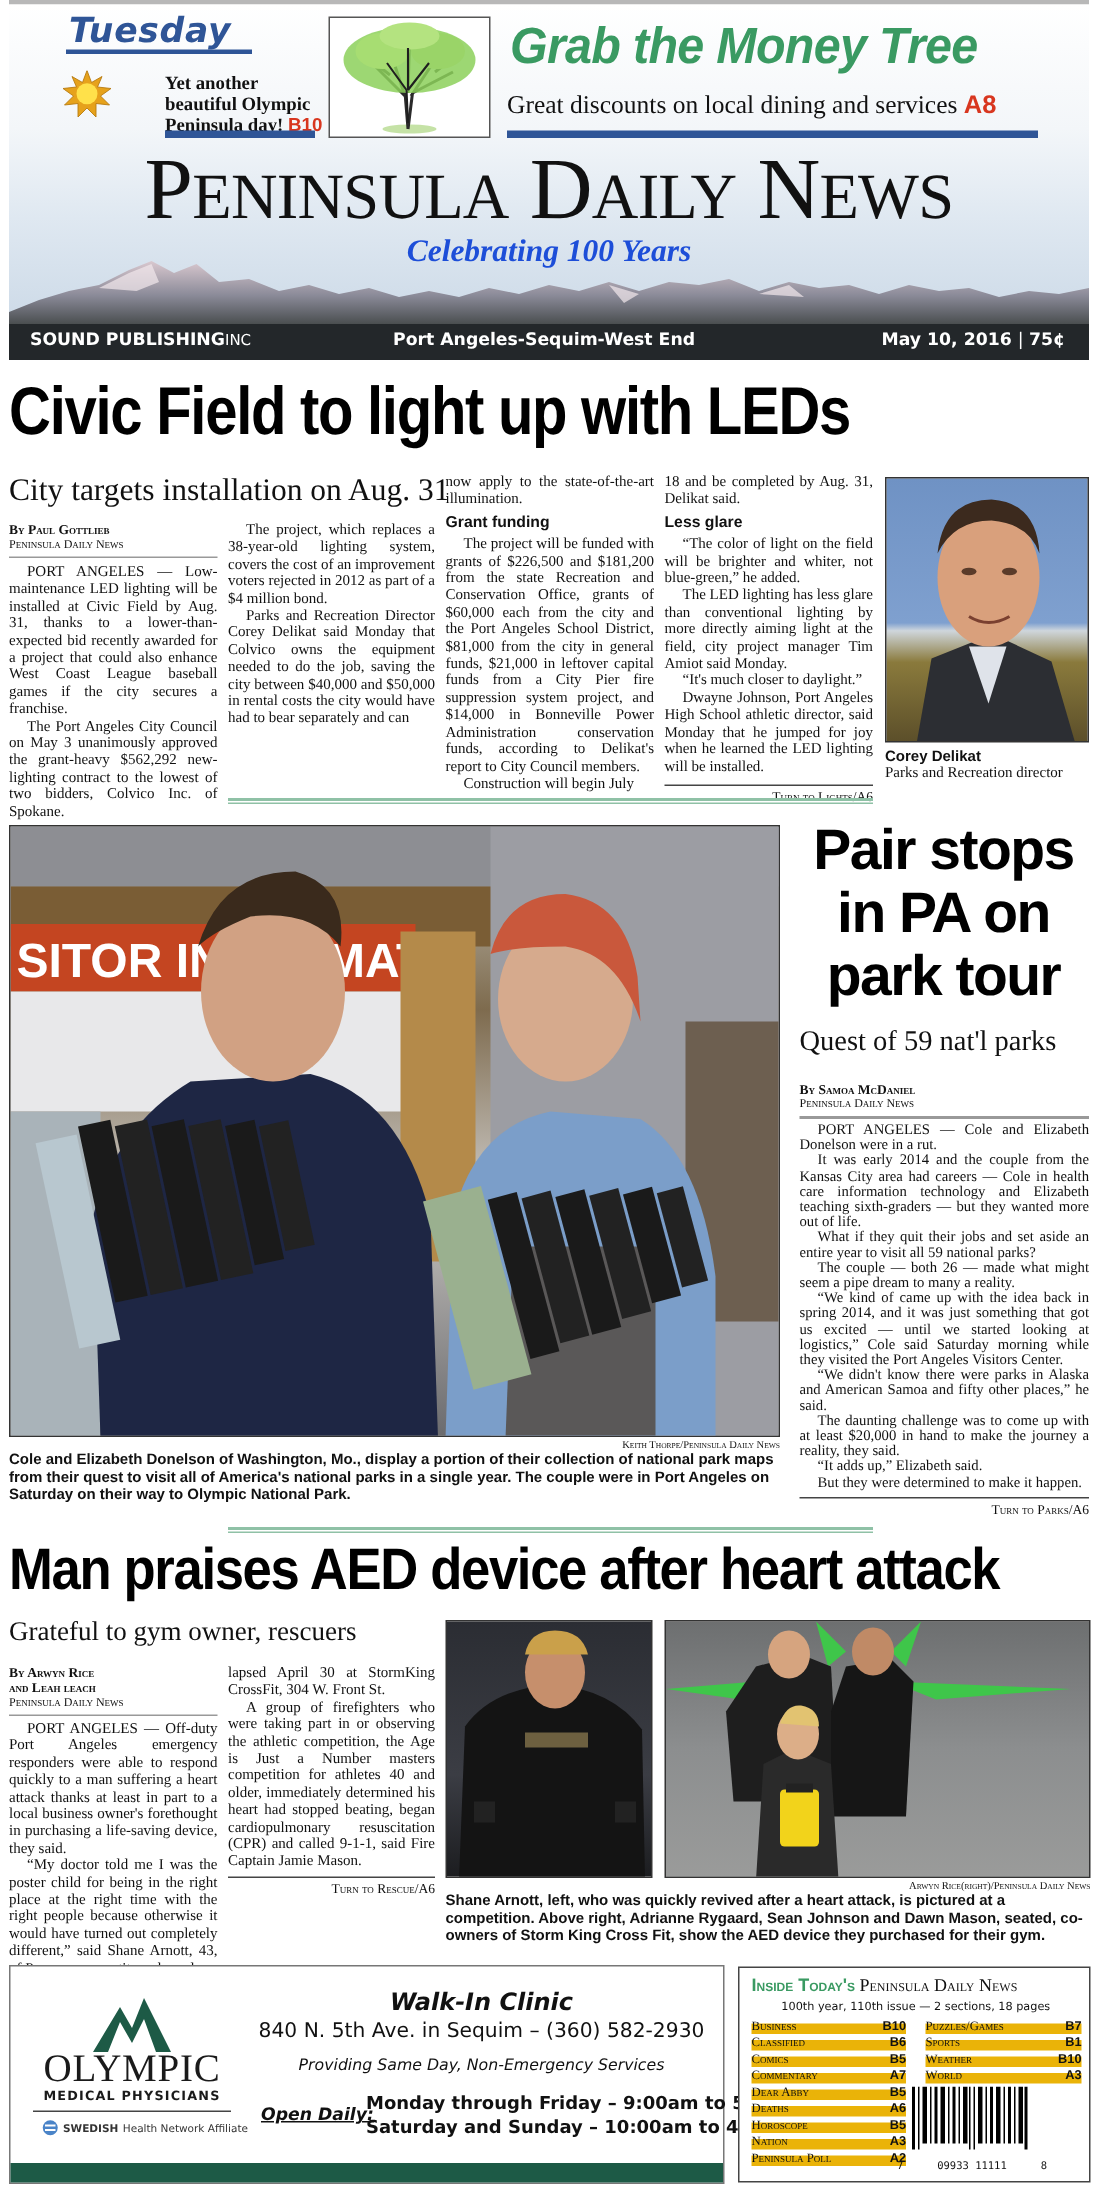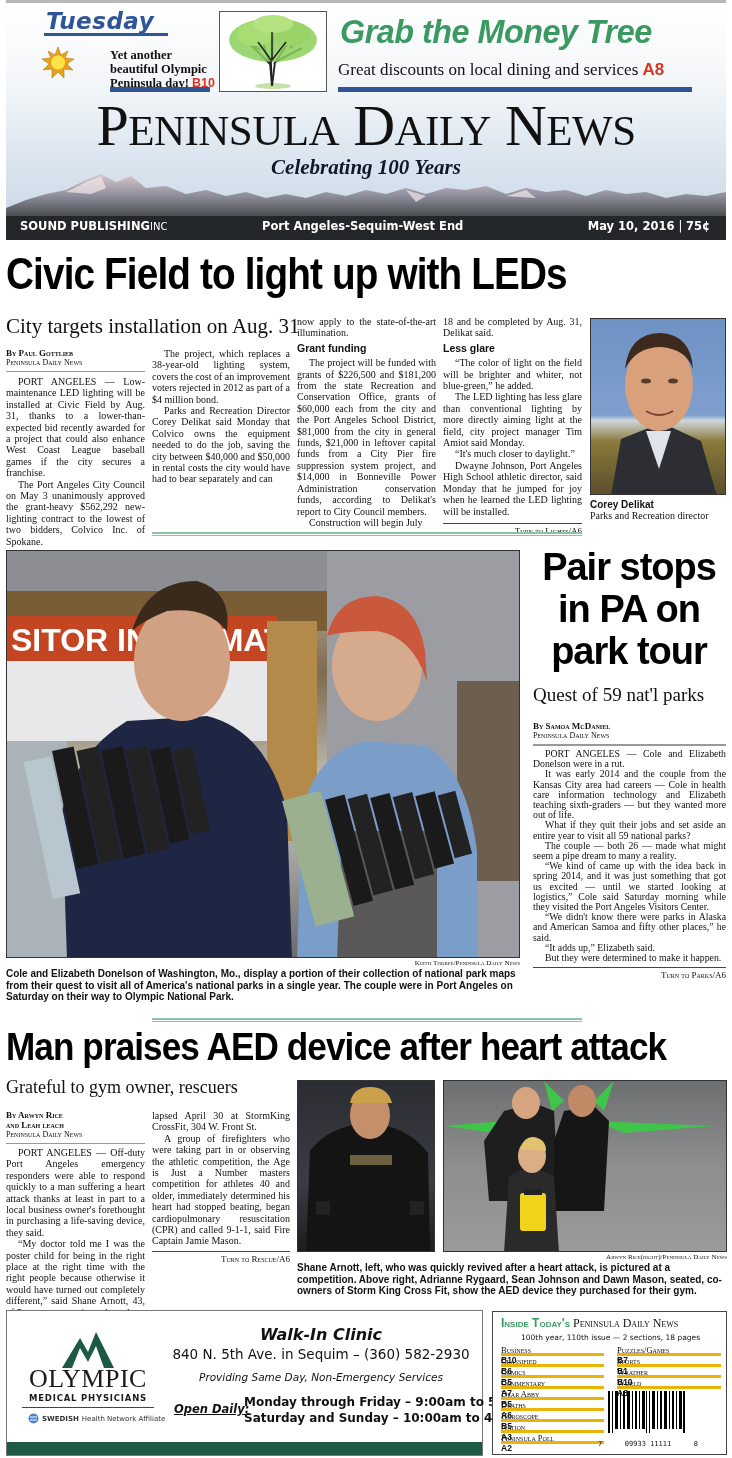--- a/index.html
+++ b/index.html
@@ -22,21 +22,21 @@
   .tree-box { left: 219px; top: 11px; width: 108px; height: 81px; border: 1px solid #555; background: #fff; overflow: hidden; }
   .promo-title { left: 340px; top: 12px; font-family: "Liberation Sans", sans-serif; font-weight: bold; font-style: italic;
     font-size: 34px; color: #3a9a62; letter-spacing: -0.5px; transform: scaleX(0.95); transform-origin: left; }
   .promo-sub { left: 338px; top: 60px; font-family: "Liberation Serif", serif; font-size: 17px; color: #111; }
   .promo-sub .pg { font-family: "Liberation Sans", sans-serif; color: #d8361f; font-weight: bold; }
   .promo-rule { left: 338px; top: 87px; width: 354px; height: 5px; background: #2f5597; }
   .paper-name { left: 0; top: 96px; width: 732px; text-align: center; font-family: "Liberation Serif", serif;
     font-size: 58px; letter-spacing: -0.5px; color: #111; line-height: 60px; }
   .paper-name .sc { font-size: 43px; }
   .tagline { left: 0; top: 155px; width: 732px; text-align: center; font-family: "Liberation Serif", serif;
-    font-style: italic; font-weight: bold; font-size: 21px; color: #0f172a; }
+    font-style: italic; font-weight: bold; font-size: 21px; color: #1d4ed8; }
   .mountains { left: 6px; top: 168px; width: 720px; height: 72px; }
   .publisher { left: 20px; top: 219px; font-family: "DejaVu Sans", sans-serif; font-weight: bold; font-size: 11.5px; color: #fff; }
   .publisher .inc { font-weight: normal; font-size: 10px; }
   .edition { left: 262px; top: 219px; font-family: "DejaVu Sans", sans-serif; font-weight: bold; font-size: 11.5px; color: #fff; }
   .dateprice { right: 22px; top: 219px; font-family: "DejaVu Sans", sans-serif; font-weight: bold; font-size: 11.5px; color: #fff; }
 
   
   .hed { font-family: "Liberation Sans", sans-serif; font-weight: bold; color: #000; letter-spacing: -1px; }
   .hed1 { left: 6px; top: 248px; width: 720px; font-size: 45px; line-height: 52px; transform: scaleX(0.86); transform-origin: left; white-space: nowrap; }
   .deck { font-family: "Liberation Serif", serif; color: #111; }
@@ -76,22 +76,22 @@
   .clinic-addr { font-family: "DejaVu Sans", sans-serif; font-size: 13.5px; }
   .clinic-svc { font-family: "DejaVu Sans", sans-serif; font-style: italic; font-size: 10.5px; }
   .open-daily { font-family: "DejaVu Sans", sans-serif; font-weight: bold; font-style: italic; font-size: 11.5px; text-decoration: underline; }
   .hours { font-family: "DejaVu Sans", sans-serif; font-size: 12px; line-height: 16px; font-weight: bold; }
 
   
   .index { left: 492px; top: 1311px; width: 235px; height: 144px; border: 1px solid #444; background: #fff; }
   .index-title { font-family: "Liberation Serif", serif; font-size: 12px; font-variant: small-caps; white-space: nowrap; }
   .index-title .inside { font-family: "Liberation Sans", sans-serif; font-weight: bold; color: #3a9a62; }
   .index-sub { font-family: "DejaVu Sans", sans-serif; font-size: 7.5px; text-align: center; }
-  .idx-row { display: flex; justify-content: space-between; border-bottom: 3px solid #eab308; height: 11px;
-    font-family: "Liberation Serif", serif; font-size: 8.5px; font-variant: small-caps; line-height: 10px; flex-direction: column; }
+  .idx-row { display: flex; justify-content: space-between; border-bottom: 7px solid #eab308; height: 11px;
+    font-family: "Liberation Serif", serif; font-size: 8.5px; font-variant: small-caps; line-height: 10px; }
   .idx-row .p { font-family: "Liberation Sans", sans-serif; font-weight: bold; font-size: 8.5px; }
   .barcode { left: 606px; top: 1391px; width: 82px; height: 48px; }
   .barcode-num { font-family: "DejaVu Sans Mono", monospace; font-size: 7px; }
 </style>
 </head>
 <body>
 
 <div class="abs topbar"></div>
 <div class="abs masthead"></div>
 
@@ -271,20 +271,21 @@
   <div class="byline">By Samoa McDaniel</div>
   <div class="credit-line">Peninsula Daily News</div>
   <div style="height:2px; background:#999; margin:3px 0 3px;"></div>
   <div class="col" style="line-height:10.2px; font-size:9.8px;">
     <p>PORT ANGELES — Cole and Elizabeth Donelson were in a rut.</p>
     <p>It was early 2014 and the couple from the Kansas City area had careers — Cole in health care information technology and Elizabeth teaching sixth-graders — but they wanted more out of life.</p>
     <p>What if they quit their jobs and set aside an entire year to visit all 59 national parks?</p>
     <p>The couple — both 26 — made what might seem a pipe dream to many a reality.</p>
     <p>“We kind of came up with the idea back in spring 2014, and it was just something that got us excited — until we started looking at logistics,” Cole said Saturday morning while they visited the Port Angeles Visitors Center.</p>
     <p>“We didn't know there were parks in Alaska and American Samoa and fifty other places,” he said.</p>
+    <p>The daunting challenge was to come up with at least $20,000 in hand to make the journey a reality, they said.</p>
     <p>“It adds up,” Elizabeth said.</p>
     <p>But they were determined to make it happen.</p>
   </div>
   <div class="turn" style="margin-top:4px;">Turn to Parks/A6</div>
 </div>
 
 <div class="abs divider" style="left:152px; top:1018px; width:430px;"></div>
 
 <div class="abs hed hed3">Man praises AED device after heart attack</div>
 <div class="abs deck deck3">Grateful to gym owner, rescuers</div>

